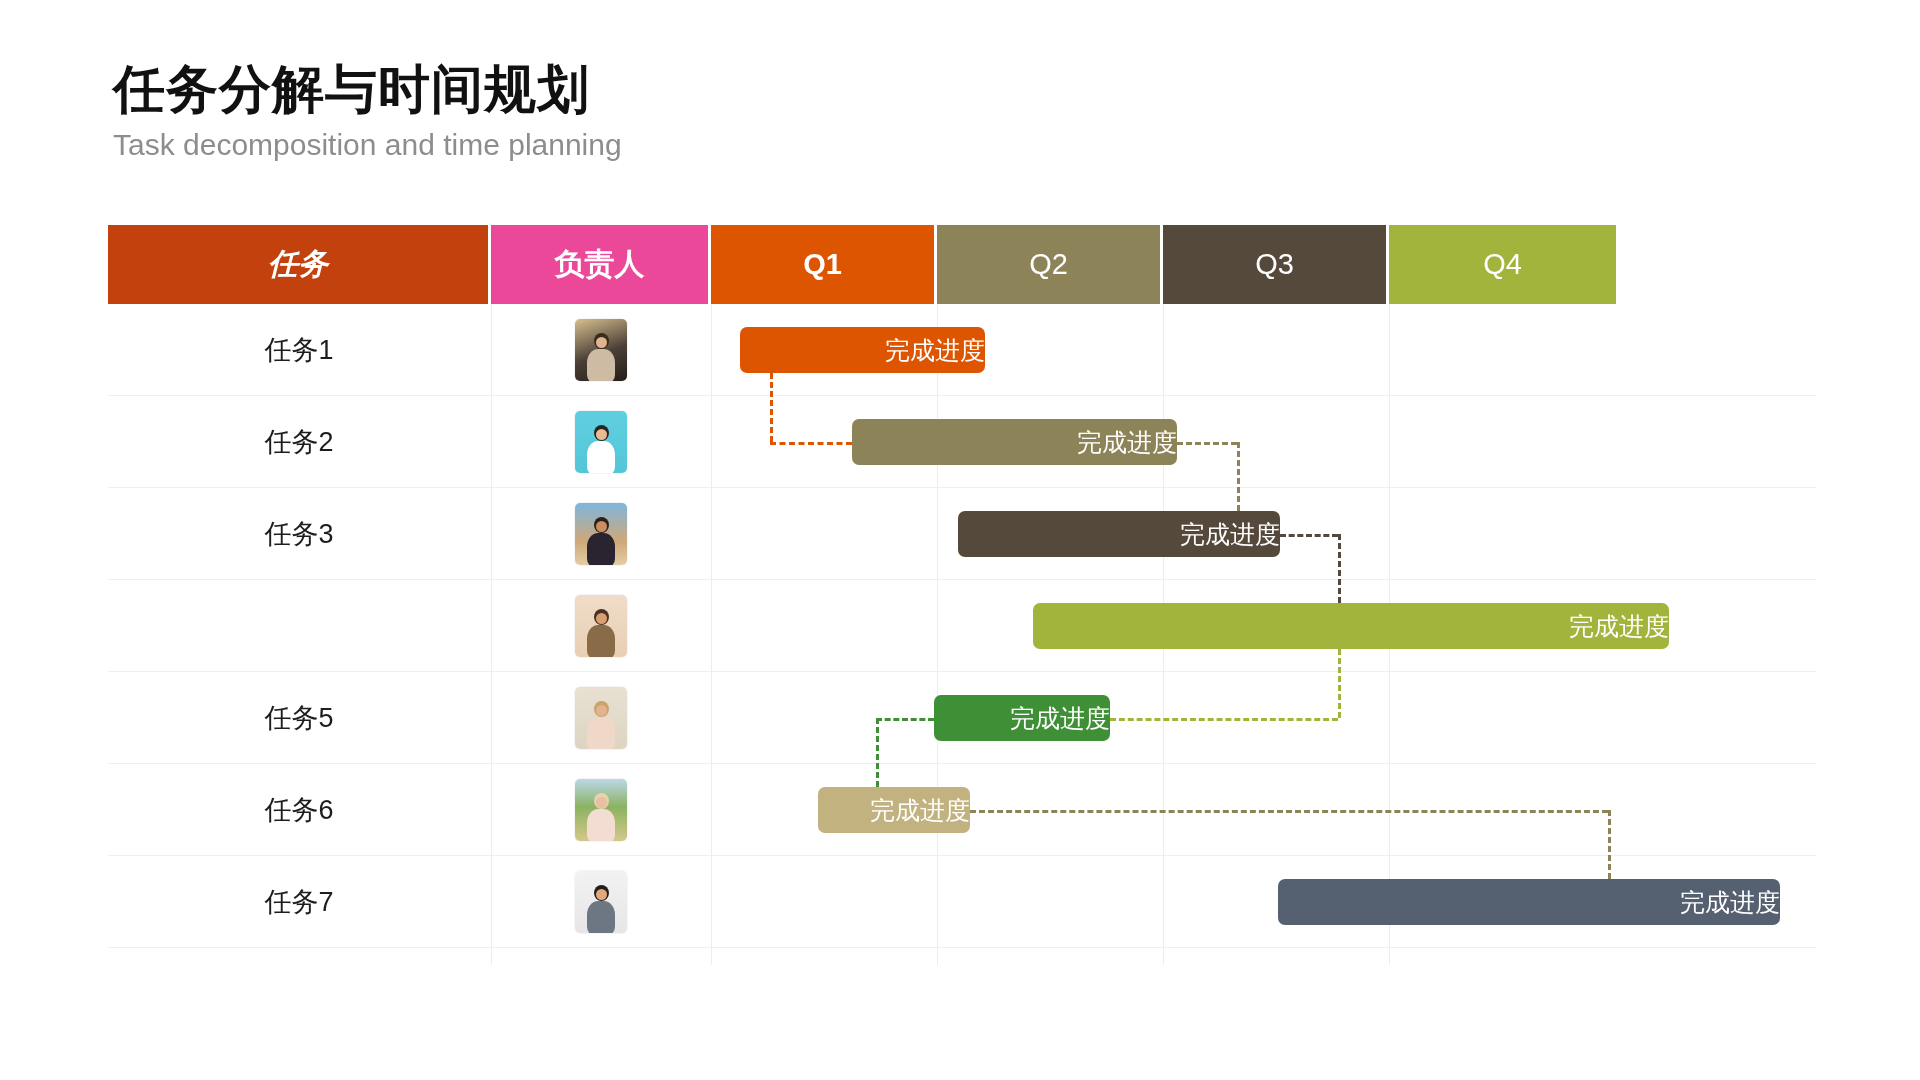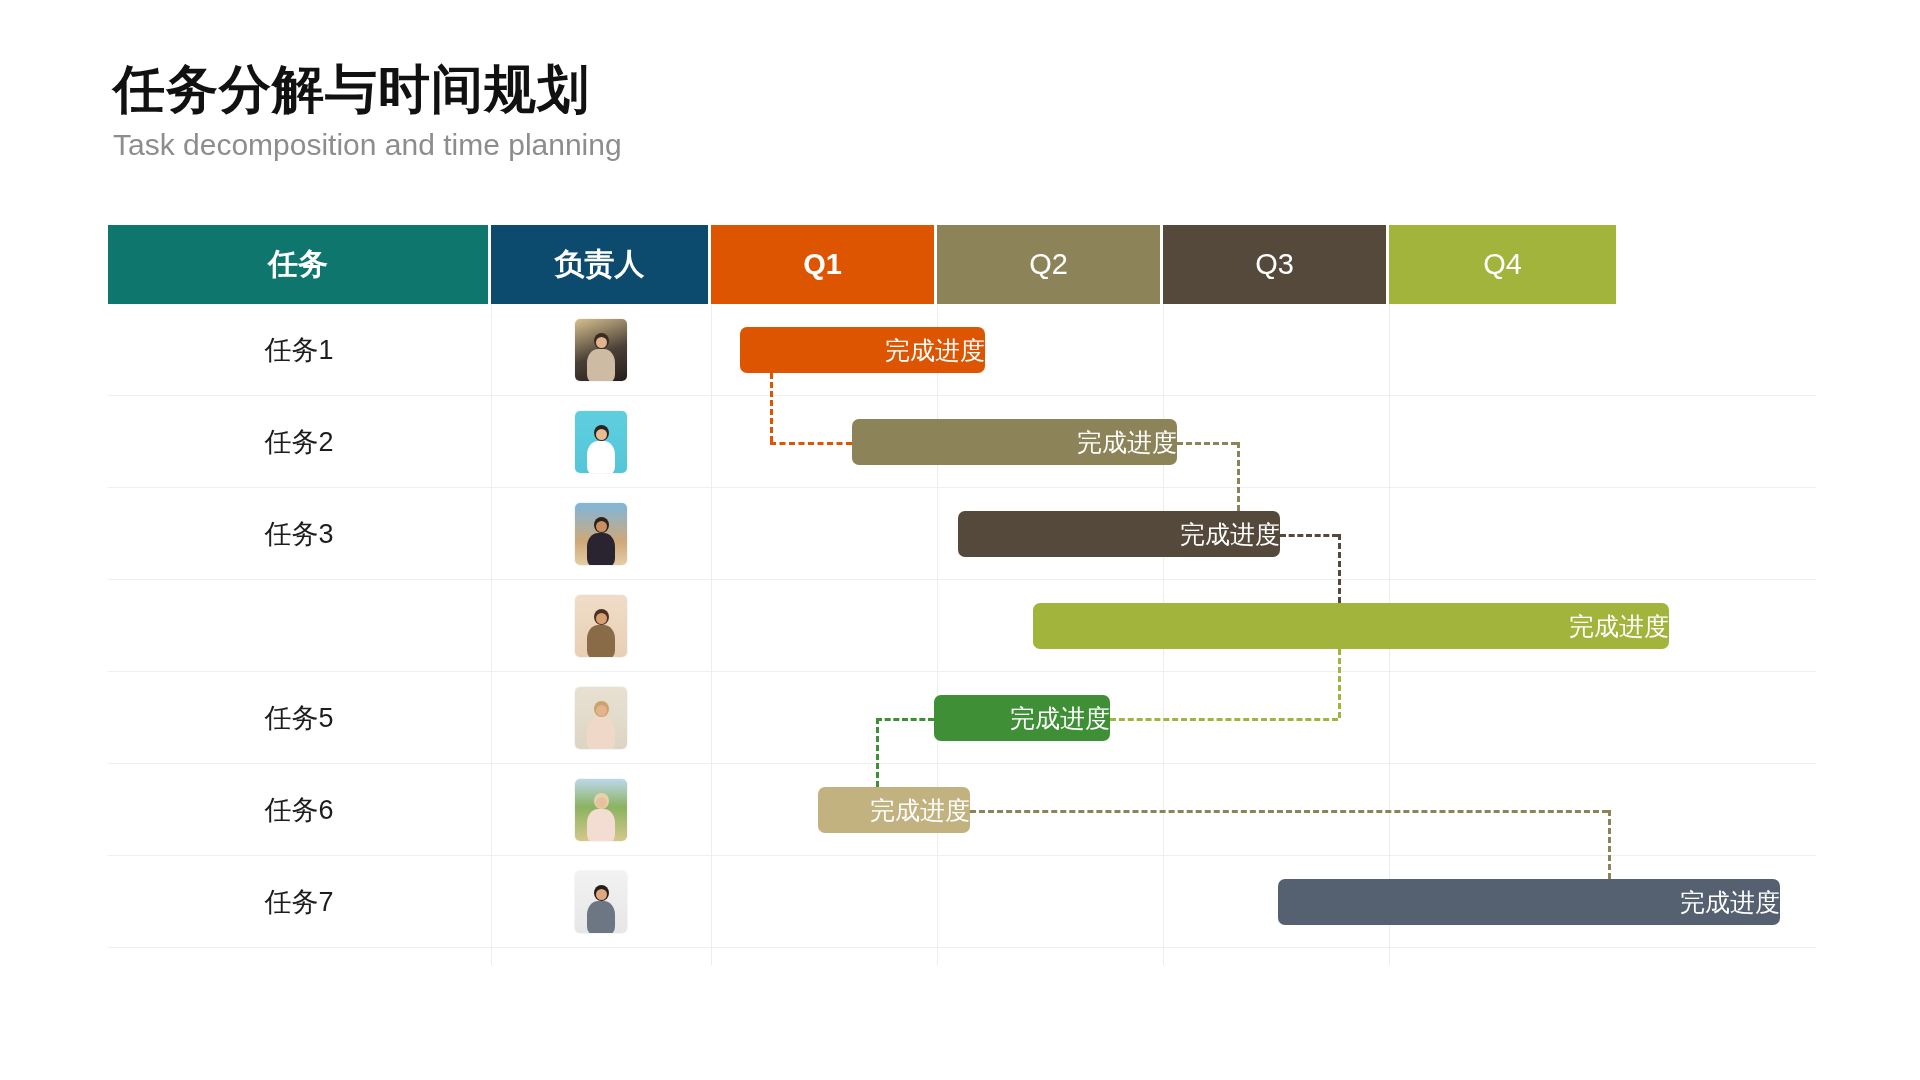--- a/index.html
+++ b/index.html
@@ -145,24 +145,24 @@
 <div id="slide">
 
   <div id="heading">
     <div id="title">任务分解与时间规划</div>
     <div id="subtitle">Task decomposition and time planning</div>
   </div>
 
   <div id="table">
 
     <div id="thead">
-        <div class="th th-cjk" style="width: 383px; background: #0f766e;">
+        <div class="th th-cjk" style="width: 383px; background: #c2410c; font-style: italic;">
           <span>任务</span>
         </div>
-        <div class="th th-cjk" style="width: 220px; background: #0c4a6e;">
+        <div class="th th-cjk" style="width: 220px; background: #ec4899;">
           <span>负责人</span>
         </div>
         <div class="th th-q" style="width: 226px; background: rgb(221, 85, 0); font-weight: bold;">
           <span>Q1</span>
         </div>
         <div class="th th-q" style="width: 226px; background: rgb(141, 131, 88);">
           <span>Q2</span>
         </div>
         <div class="th th-q" style="width: 226px; background: rgb(85, 73, 60);">
           <span>Q3</span>

